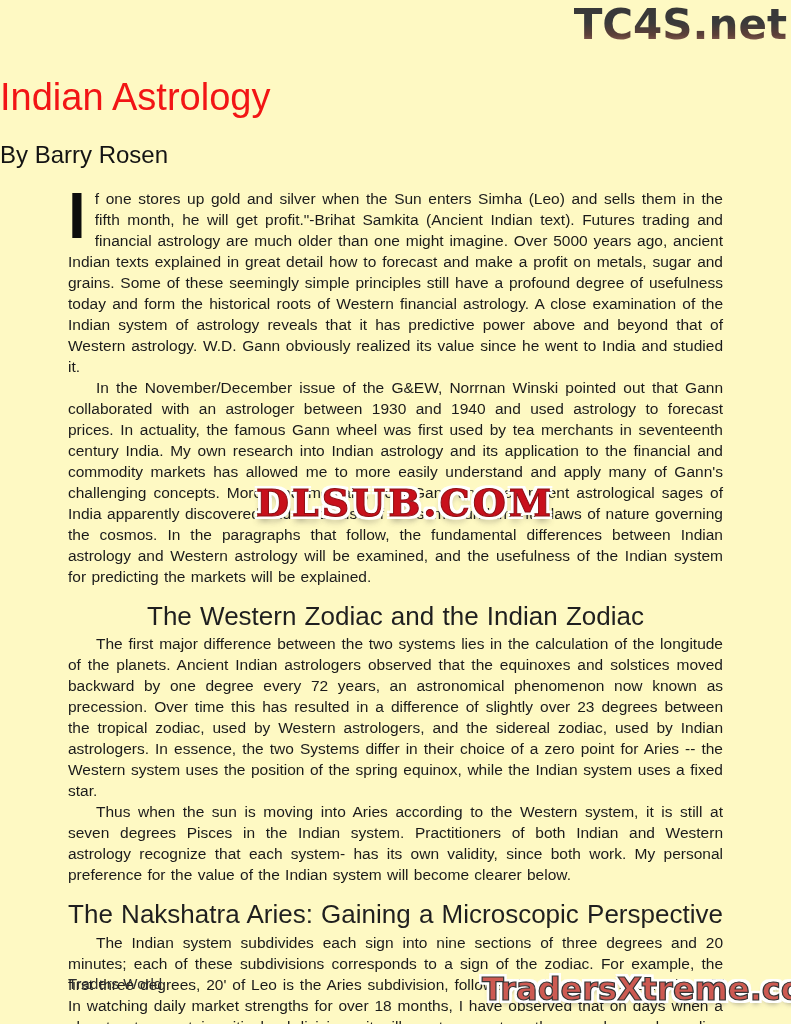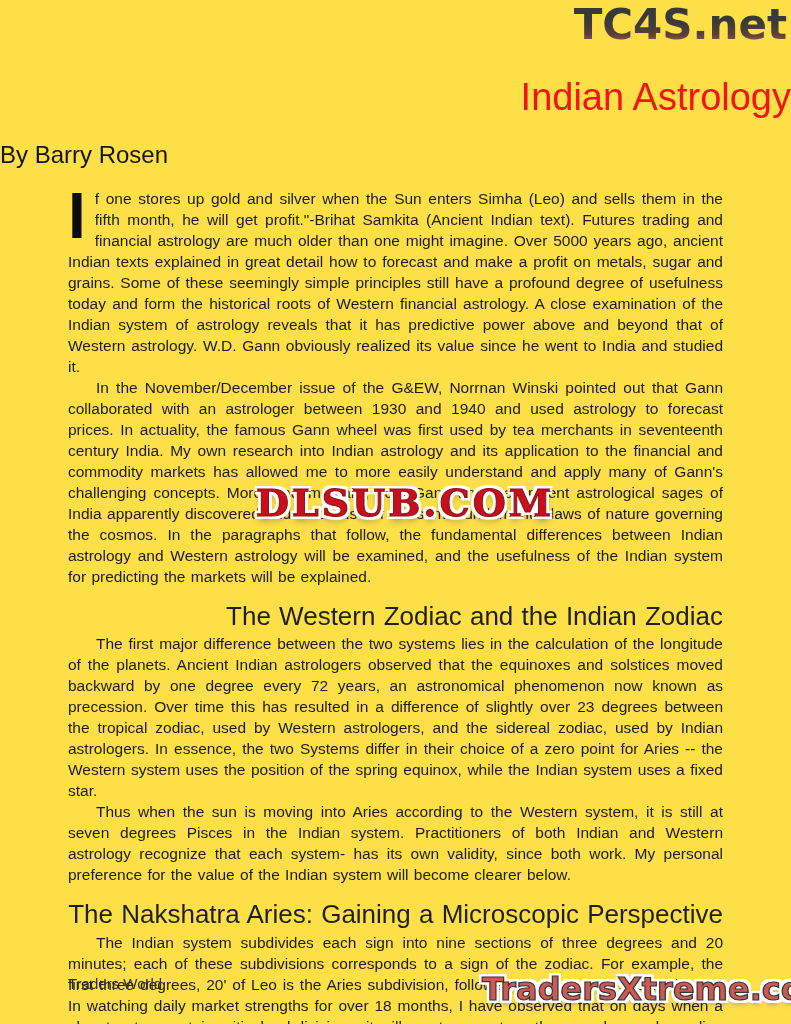--- a/index.html
+++ b/index.html
@@ -1,19 +1,19 @@
 <!DOCTYPE html>
 <html><head>
 <meta charset="utf-8">
 <style>
   html,body{margin:0;padding:0;background:#ffffff;}
   .page{
     position:relative;
     width:791px;height:1024px;
-    background:#fde047;
+    background:#fef9c3;
     overflow:hidden;
     font-family:"Liberation Sans", sans-serif;
     color:#1b1b1b;
   }
   
   .wm-top{
     position:absolute;top:2px;right:4px;
     font-family:"DejaVu Sans", sans-serif;
     font-weight:bold;font-size:42px;letter-spacing:0px;line-height:1.1;
     background:linear-gradient(180deg,#383838 0%,#3a3a3a 45%,#5d4038 72%,#96655a 90%,#c39a8e 100%);
@@ -40,21 +40,21 @@
     -webkit-text-stroke:1.2px #343434;
     text-shadow:
       -3px -3px 0 #fff, 3px -3px 0 #fff, -3px 3px 0 #fff, 3px 3px 0 #fff,
       0 -3px 0 #fff, 0 3px 0 #fff, -3px 0 0 #fff, 3px 0 0 #fff,
       0 4px 5px rgba(80,80,80,.5);
     white-space:nowrap;z-index:6;
   }
   
   .title{
     margin:78px 0 0 0;
-    text-align:right;
+    text-align:left;
     font-size:38px;font-weight:400;line-height:1.05;
     color:#f21515;
   }
   .byline{
     margin-top:23px;
     text-align:left;
     font-size:24px;font-weight:400;color:#141414;
   }
   .body-text{
     margin:19px 68px 0 68px;
@@ -64,21 +64,21 @@
   .body-text p{margin:0;}
   .body-text p.indent{text-indent:28px;}
   .dropcap{
     float:left;
     font-weight:bold;font-size:64px;line-height:50px;
     padding:3px 9px 0 0;
     color:#0d0d0d;
   }
   h2{
     margin:15px 0 3px 0;
-    text-align:right;
+    text-align:center;
     font-size:26px;font-weight:400;line-height:1.1;color:#1f1f1f;
   }
   
   .footer{
     position:absolute;left:68px;right:66px;top:975px;
     display:flex;justify-content:space-between;
     font-size:15px;color:#2e2e2e;z-index:1;
   }
 </style>
 </head>

